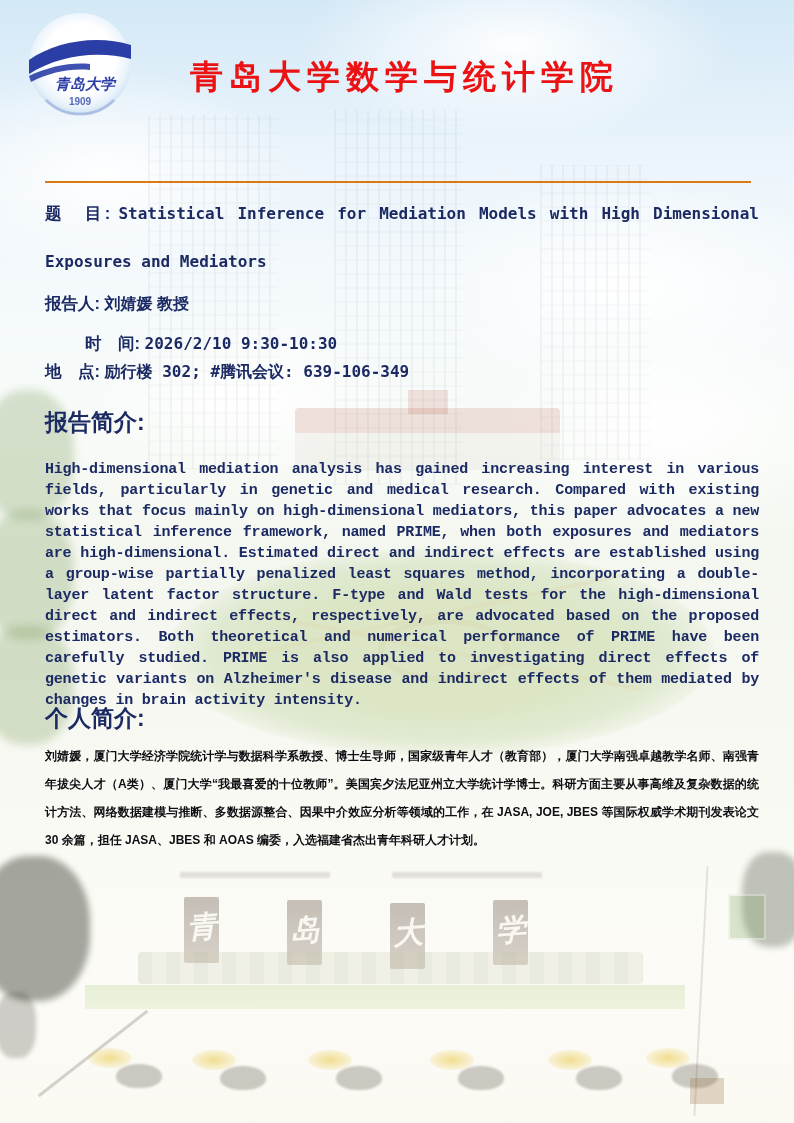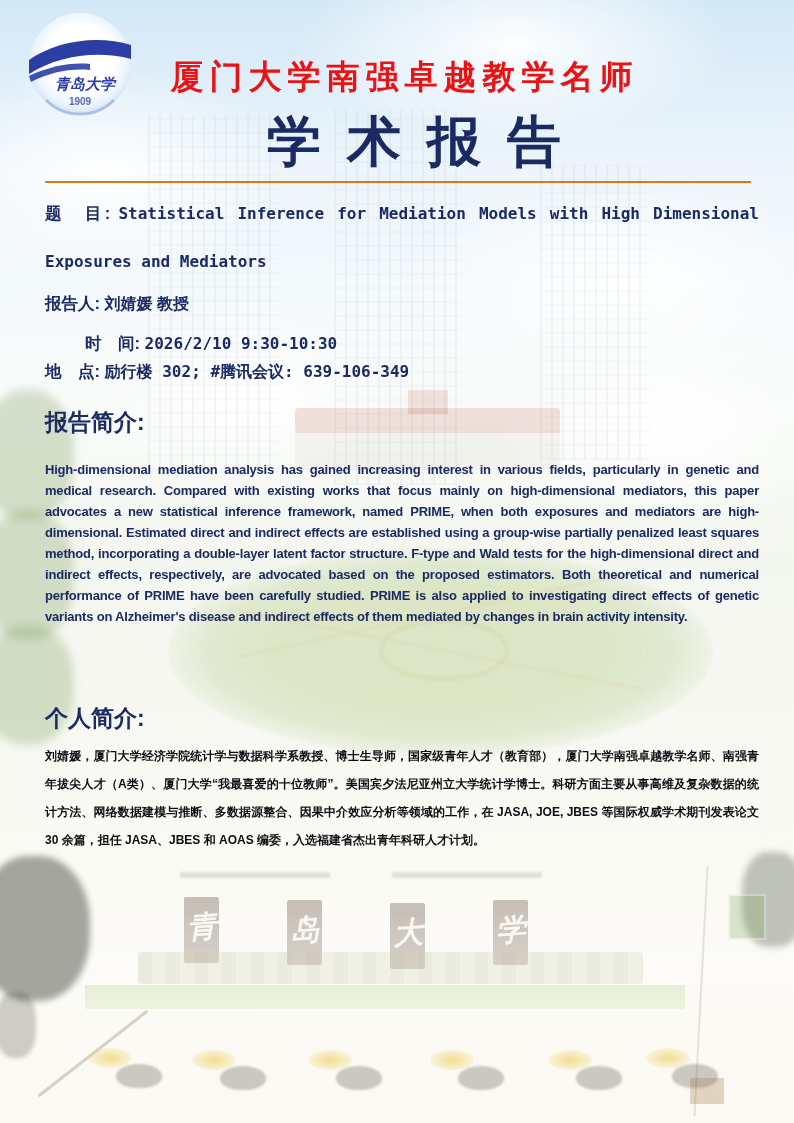--- a/index.html
+++ b/index.html
@@ -79,22 +79,22 @@
   .txt{position:absolute;left:45px;width:714px;margin:0;color:#1b2a63;font-weight:bold;}
   .zh-label{font-family:"Liberation Sans",sans-serif;font-size:16.5px;}
   .mono{font-family:"DejaVu Sans Mono",monospace;}
   .topic{top:190px;line-height:47.5px;font-size:16px;text-align:justify;}
   .meta-line{line-height:20px;font-size:16px;}
   .speaker{top:293px;}
   .timeln{top:333px;margin-left:40px;}
   .venue{top:361px;}
   .sec-head{font-size:23px;line-height:20px;}
   .abs-head{top:412px;}
-  .abstract{top:459px;font-size:13px;line-height:21px;letter-spacing:-.2px;text-align:justify;
-    font-family:Liberation Sans, sans-serif;}
+  .abstract{top:459px;font-size:15px;line-height:21px;letter-spacing:-.2px;text-align:justify;
+    font-family:Liberation Mono, monospace;}
   .bio-head{top:708px;}
   .bio{top:742px;font-size:12px;line-height:28px;text-align:justify;color:#0d0d12;}
 </style>
 </head>
 <body>
 
 <div class="page">
 
   <div class="bg" aria-hidden="true">
     <div class="cloud c1"></div>
@@ -166,22 +166,21 @@
       </defs>
       <circle cx="52" cy="52" r="51" fill="url(#lg)"></circle>
       <path d="M1,48 C26,30 68,22 103,33 L103,47 C68,38 30,44 1,62 Z" fill="#2b3ea6"></path>
       <path d="M1,64 C22,54 44,50 62,52 L62,58 C44,56 22,60 3,70 Z" fill="#2b3ea6" opacity="0.9"></path>
       <path d="M18,88 A48,48 0 0 0 86,88" stroke="#8ea6d8" stroke-width="3" fill="none" opacity="0.6"></path>
       <text x="57" y="77" text-anchor="middle" font-family="Liberation Serif, serif" font-weight="bold" font-style="italic" font-size="15" fill="#2b3ea6">青岛大学</text>
       <text x="52" y="93" text-anchor="middle" font-family="Liberation Sans, sans-serif" font-weight="bold" font-size="10" fill="#5568bb">1909</text>
     </svg>
   </div>
 
-  <div class="institution">厦门大学南强卓越教学名师</div>
-  <div class="page-title">学术报告</div>
+  <div class="institution">青岛大学数学与统计学院</div>
   <hr class="rule">
 
   <p class="txt meta-line speaker"><span class="zh-label">报告人: </span><span>刘婧媛 教授</span></p>
 
   <p class="txt topic mono"><span class="zh-label">题　目: </span><span>Statistical Inference for Mediation Models with High Dimensional Exposures and Mediators</span></p>
 
   <p class="txt meta-line timeln"><span class="zh-label">时　间: </span><span class="mono">2026/2/10 9:30-10:30</span></p>
 
   <p class="txt meta-line venue"><span class="zh-label">地　点: </span><span class="mono">励行楼 302; #腾讯会议: 639-106-349</span></p>
 

